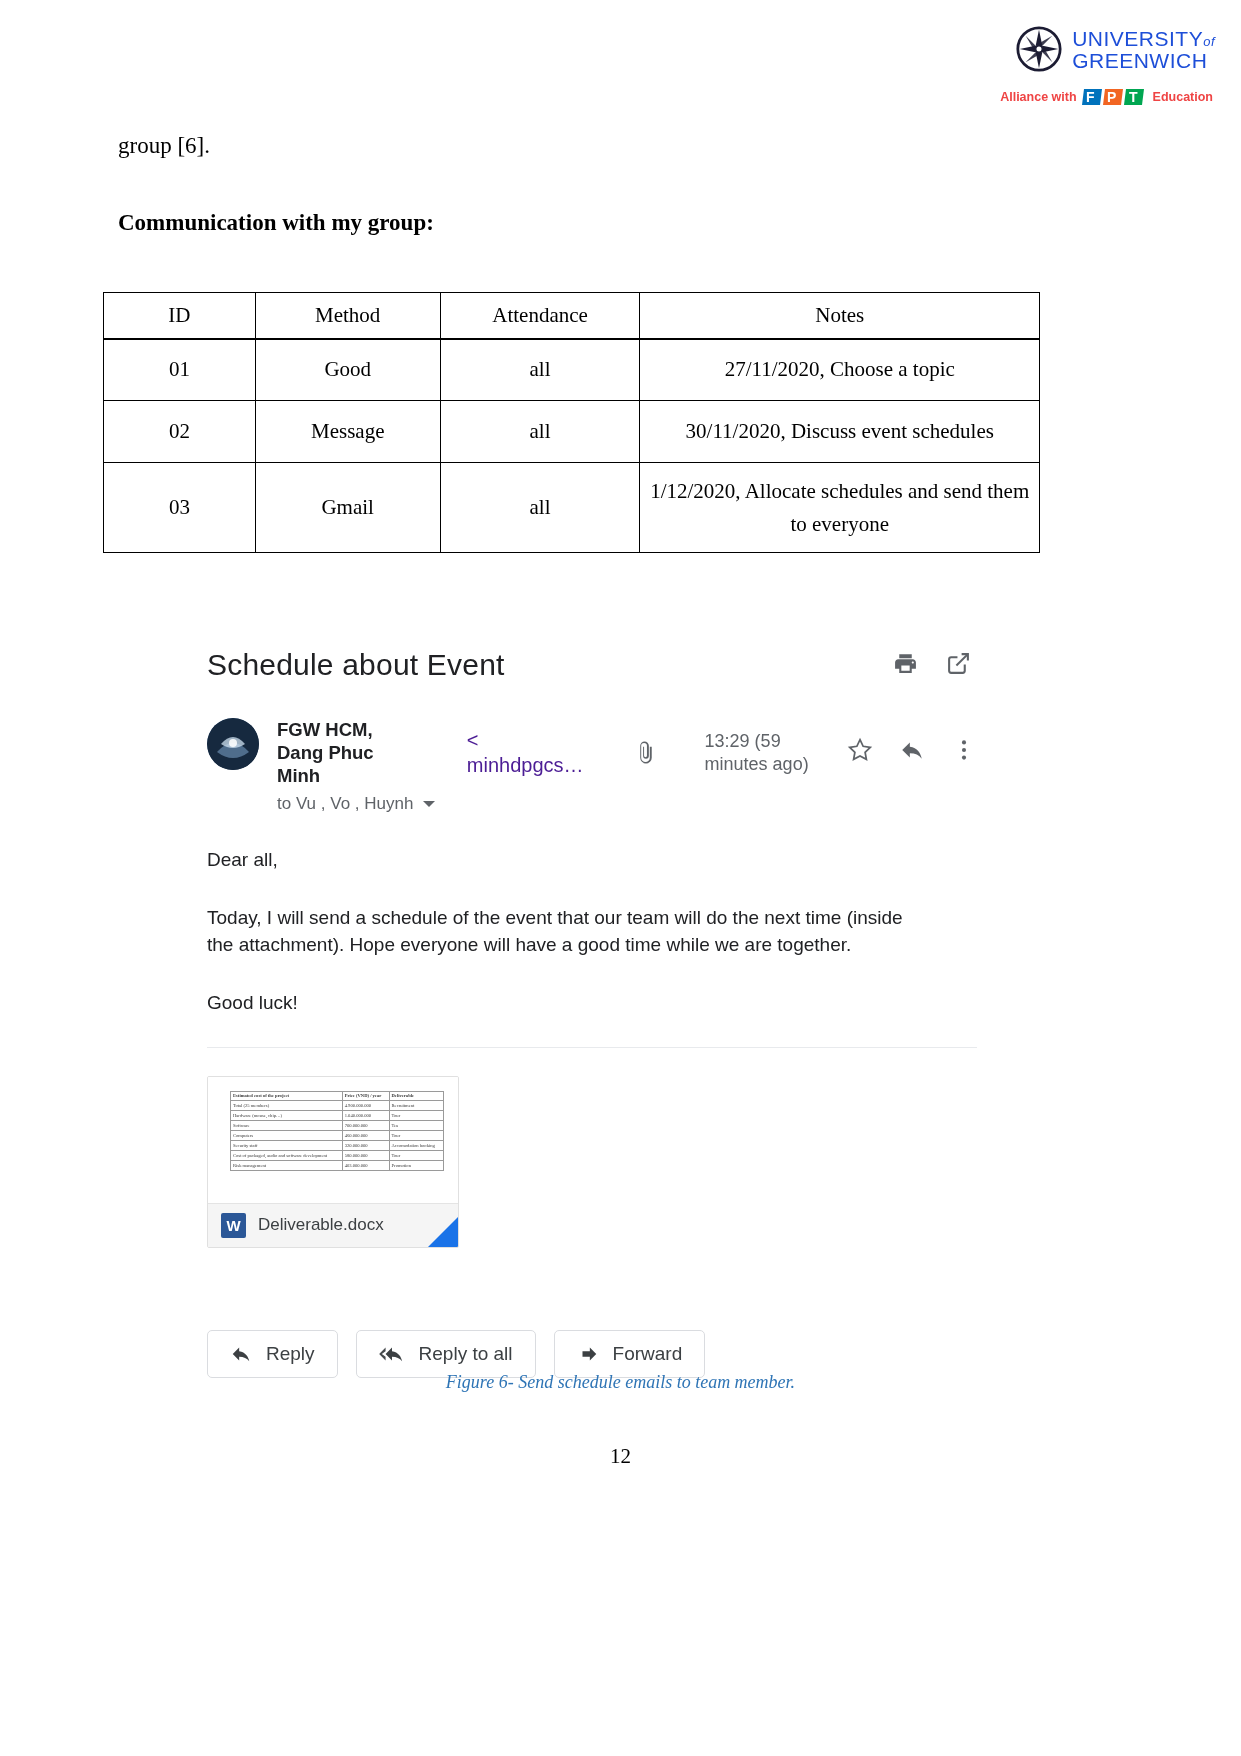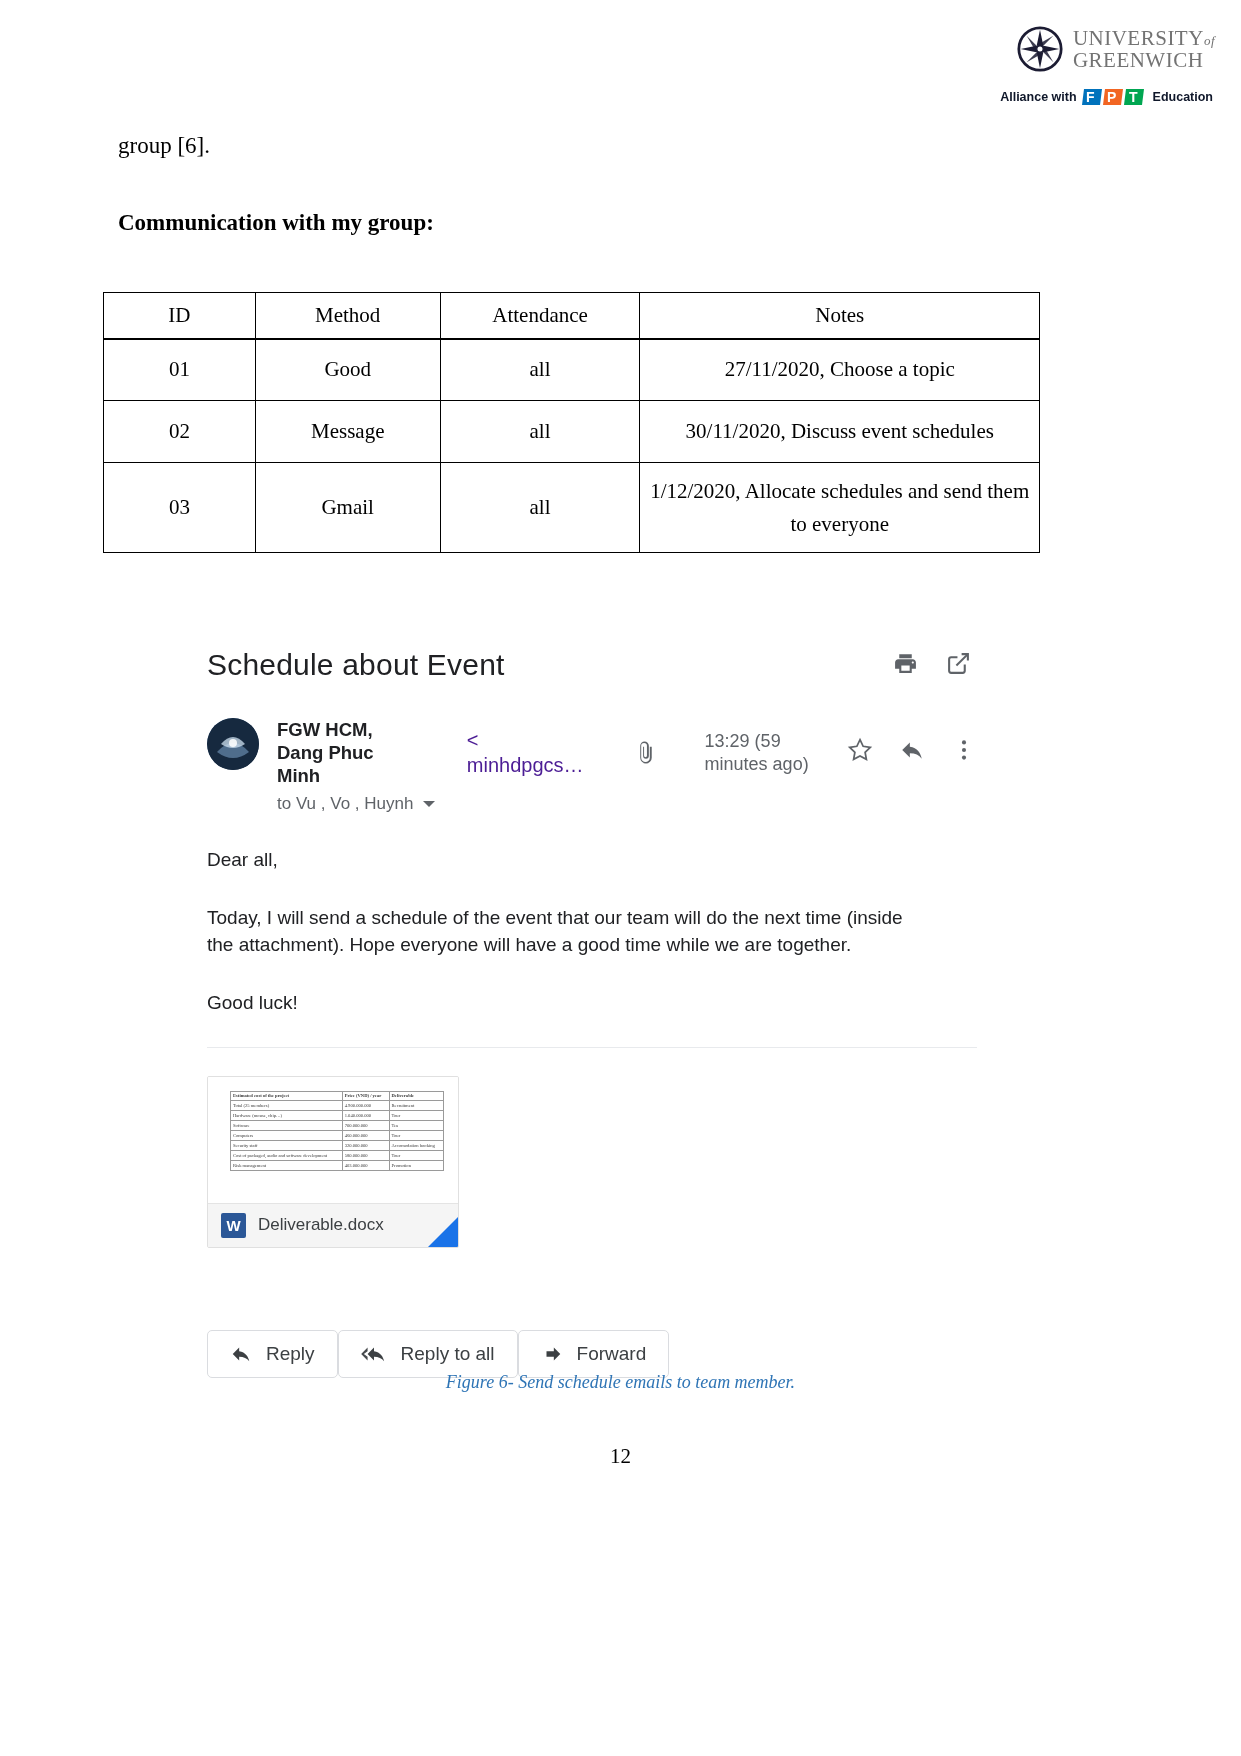--- a/index.html
+++ b/index.html
@@ -24,22 +24,22 @@
     flex-direction: column;
     align-items: flex-end;
   }
   .uog-lockup {
     display: flex;
     align-items: center;
     gap: 10px;
   }
   .uog-mark { width: 46px; height: 46px; flex: 0 0 46px; }
   .uog-words {
-    font-family: Liberation Serif, serif;
-    color: #737373;
+    font-family: Liberation Sans, sans-serif;
+    color: #1d4ed8;
     line-height: 1.0;
     letter-spacing: .5px;
   }
   .uog-words .l1 {
     font-size: 21px;
     font-weight: 400;
   }
   .uog-words .l1 .ofword {
     font-size: 13px;
     font-style: italic;
@@ -52,21 +52,21 @@
   .fpt-lockup {
     display: flex;
     align-items: center;
     gap: 5px;
     margin-top: 14px;
     margin-right: 2px;
   }
   .fpt-text {
     font-family: "Liberation Sans", sans-serif;
     font-size: 12.5px;
-    color: #0f172a;
+    color: #ef4444;
     font-weight: 600;
   }
   .fpt-logo { display: flex; align-items: center; }
   .fpt-logo svg { display: block; }
 
   
   .doc-line {
     position: absolute;
     left: 118px;
     font-size: 23px;
@@ -260,20 +260,21 @@
     position: absolute;
     right: 0; bottom: 0;
     width: 0; height: 0;
     border-left: 30px solid transparent;
     border-bottom: 30px solid #1a73e8;
   }
 
   
   .action-row {
     display: flex;
+    gap: 18px;
     margin-top: 82px;
   }
   .act-btn {
     height: 48px;
     border: 1px solid #dadce0;
     border-radius: 5px;
     background: #fff;
     display: flex;
     align-items: center;
     gap: 14px;

